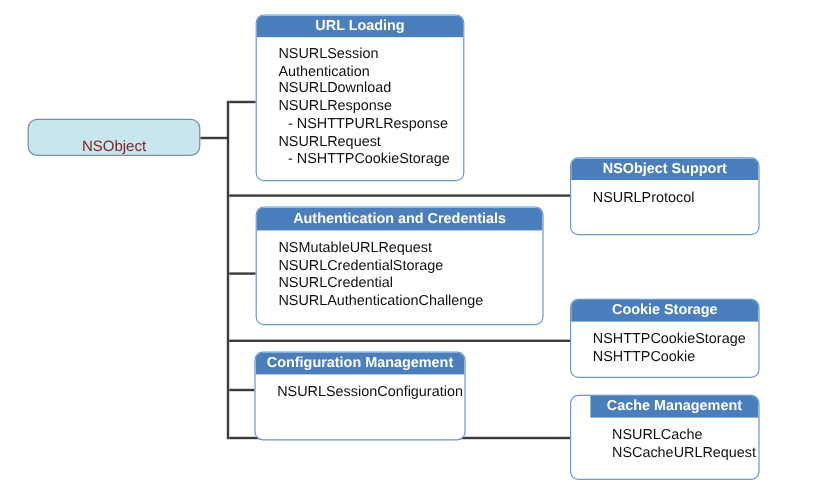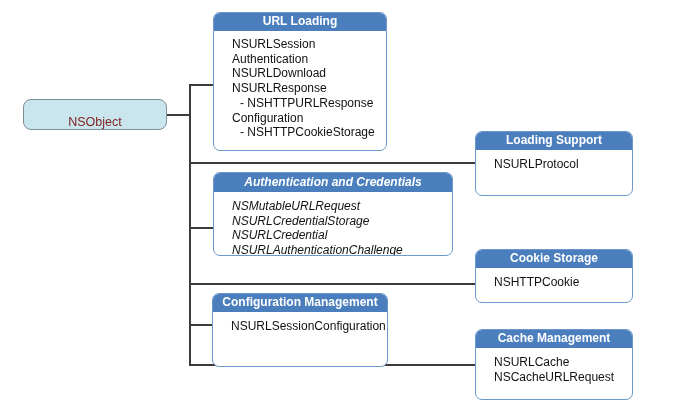--- a/index.html
+++ b/index.html
@@ -66,25 +66,25 @@
     font-size: 12px;
     line-height: 14.7px;
     color: #111111;
     white-space: nowrap;
   }
   .item.indent { padding-left: 8px; }
 
   .box-url-loading { left: 213px; top: 12px;  width: 174px; height: 139px; }
   .box-url-loading .box-body { padding-top: 6px; }
   .box-protocol    { left: 475px; top: 131px; width: 158px; height: 65px; }
-  .box-auth        { left: 213px; top: 172px; width: 240px; height: 84px; font-style: italic; }
+  .box-auth        { left: 213px; top: 172px; width: 240px; height: 99px; }
   .box-auth .box-header { height: 19px; line-height: 18px; }
   .box-config      { left: 212px; top: 293px; width: 176px; height: 74px; }
-  .box-cookie      { left: 475px; top: 249px; width: 158px; height: 54px; }
-  .box-cache       { left: 475px; top: 329px; width: 158px; height: 71px; }
+  .box-cookie      { left: 475px; top: 249px; width: 158px; height: 66px; }
+  .box-cache       { left: 475px; top: 329px; width: 158px; height: 71px; padding-left: 16px; }
 </style>
 </head>
 <body>
 
 <div class="diagram">
 
   <div class="line line-trunk"></div>
   <div class="line line-root-stub"></div>
   <div class="line line-url-loading"></div>
   <div class="line line-protocol"></div>
@@ -98,45 +98,46 @@
   </div>
 
   <div class="box box-url-loading">
     <div class="box-header">URL Loading</div>
     <div class="box-body">
       <div class="item">NSURLSession</div>
       <div class="item">Authentication</div>
       <div class="item">NSURLDownload</div>
       <div class="item">NSURLResponse</div>
       <div class="item indent">- NSHTTPURLResponse</div>
-      <div class="item">Configuration</div>
+      <div class="item">NSURLRequest</div>
       <div class="item indent">- NSHTTPCookieStorage</div>
     </div>
   </div>
 
   <div class="box box-protocol">
-    <div class="box-header">Loading Support</div>
+    <div class="box-header">NSObject Support</div>
     <div class="box-body">
       <div class="item">NSURLProtocol</div>
     </div>
   </div>
 
   <div class="box box-auth">
     <div class="box-header">Authentication and Credentials</div>
     <div class="box-body">
       <div class="item">NSMutableURLRequest</div>
       <div class="item">NSURLCredentialStorage</div>
       <div class="item">NSURLCredential</div>
       <div class="item">NSURLAuthenticationChallenge</div>
     </div>
   </div>
 
   <div class="box box-cookie">
     <div class="box-header">Cookie Storage</div>
     <div class="box-body">
+      <div class="item">NSHTTPCookieStorage</div>
       <div class="item">NSHTTPCookie</div>
     </div>
   </div>
 
   <div class="box box-config">
     <div class="box-header">Configuration Management</div>
     <div class="box-body">
       <div class="item">NSURLSessionConfiguration</div>
     </div>
   </div>

